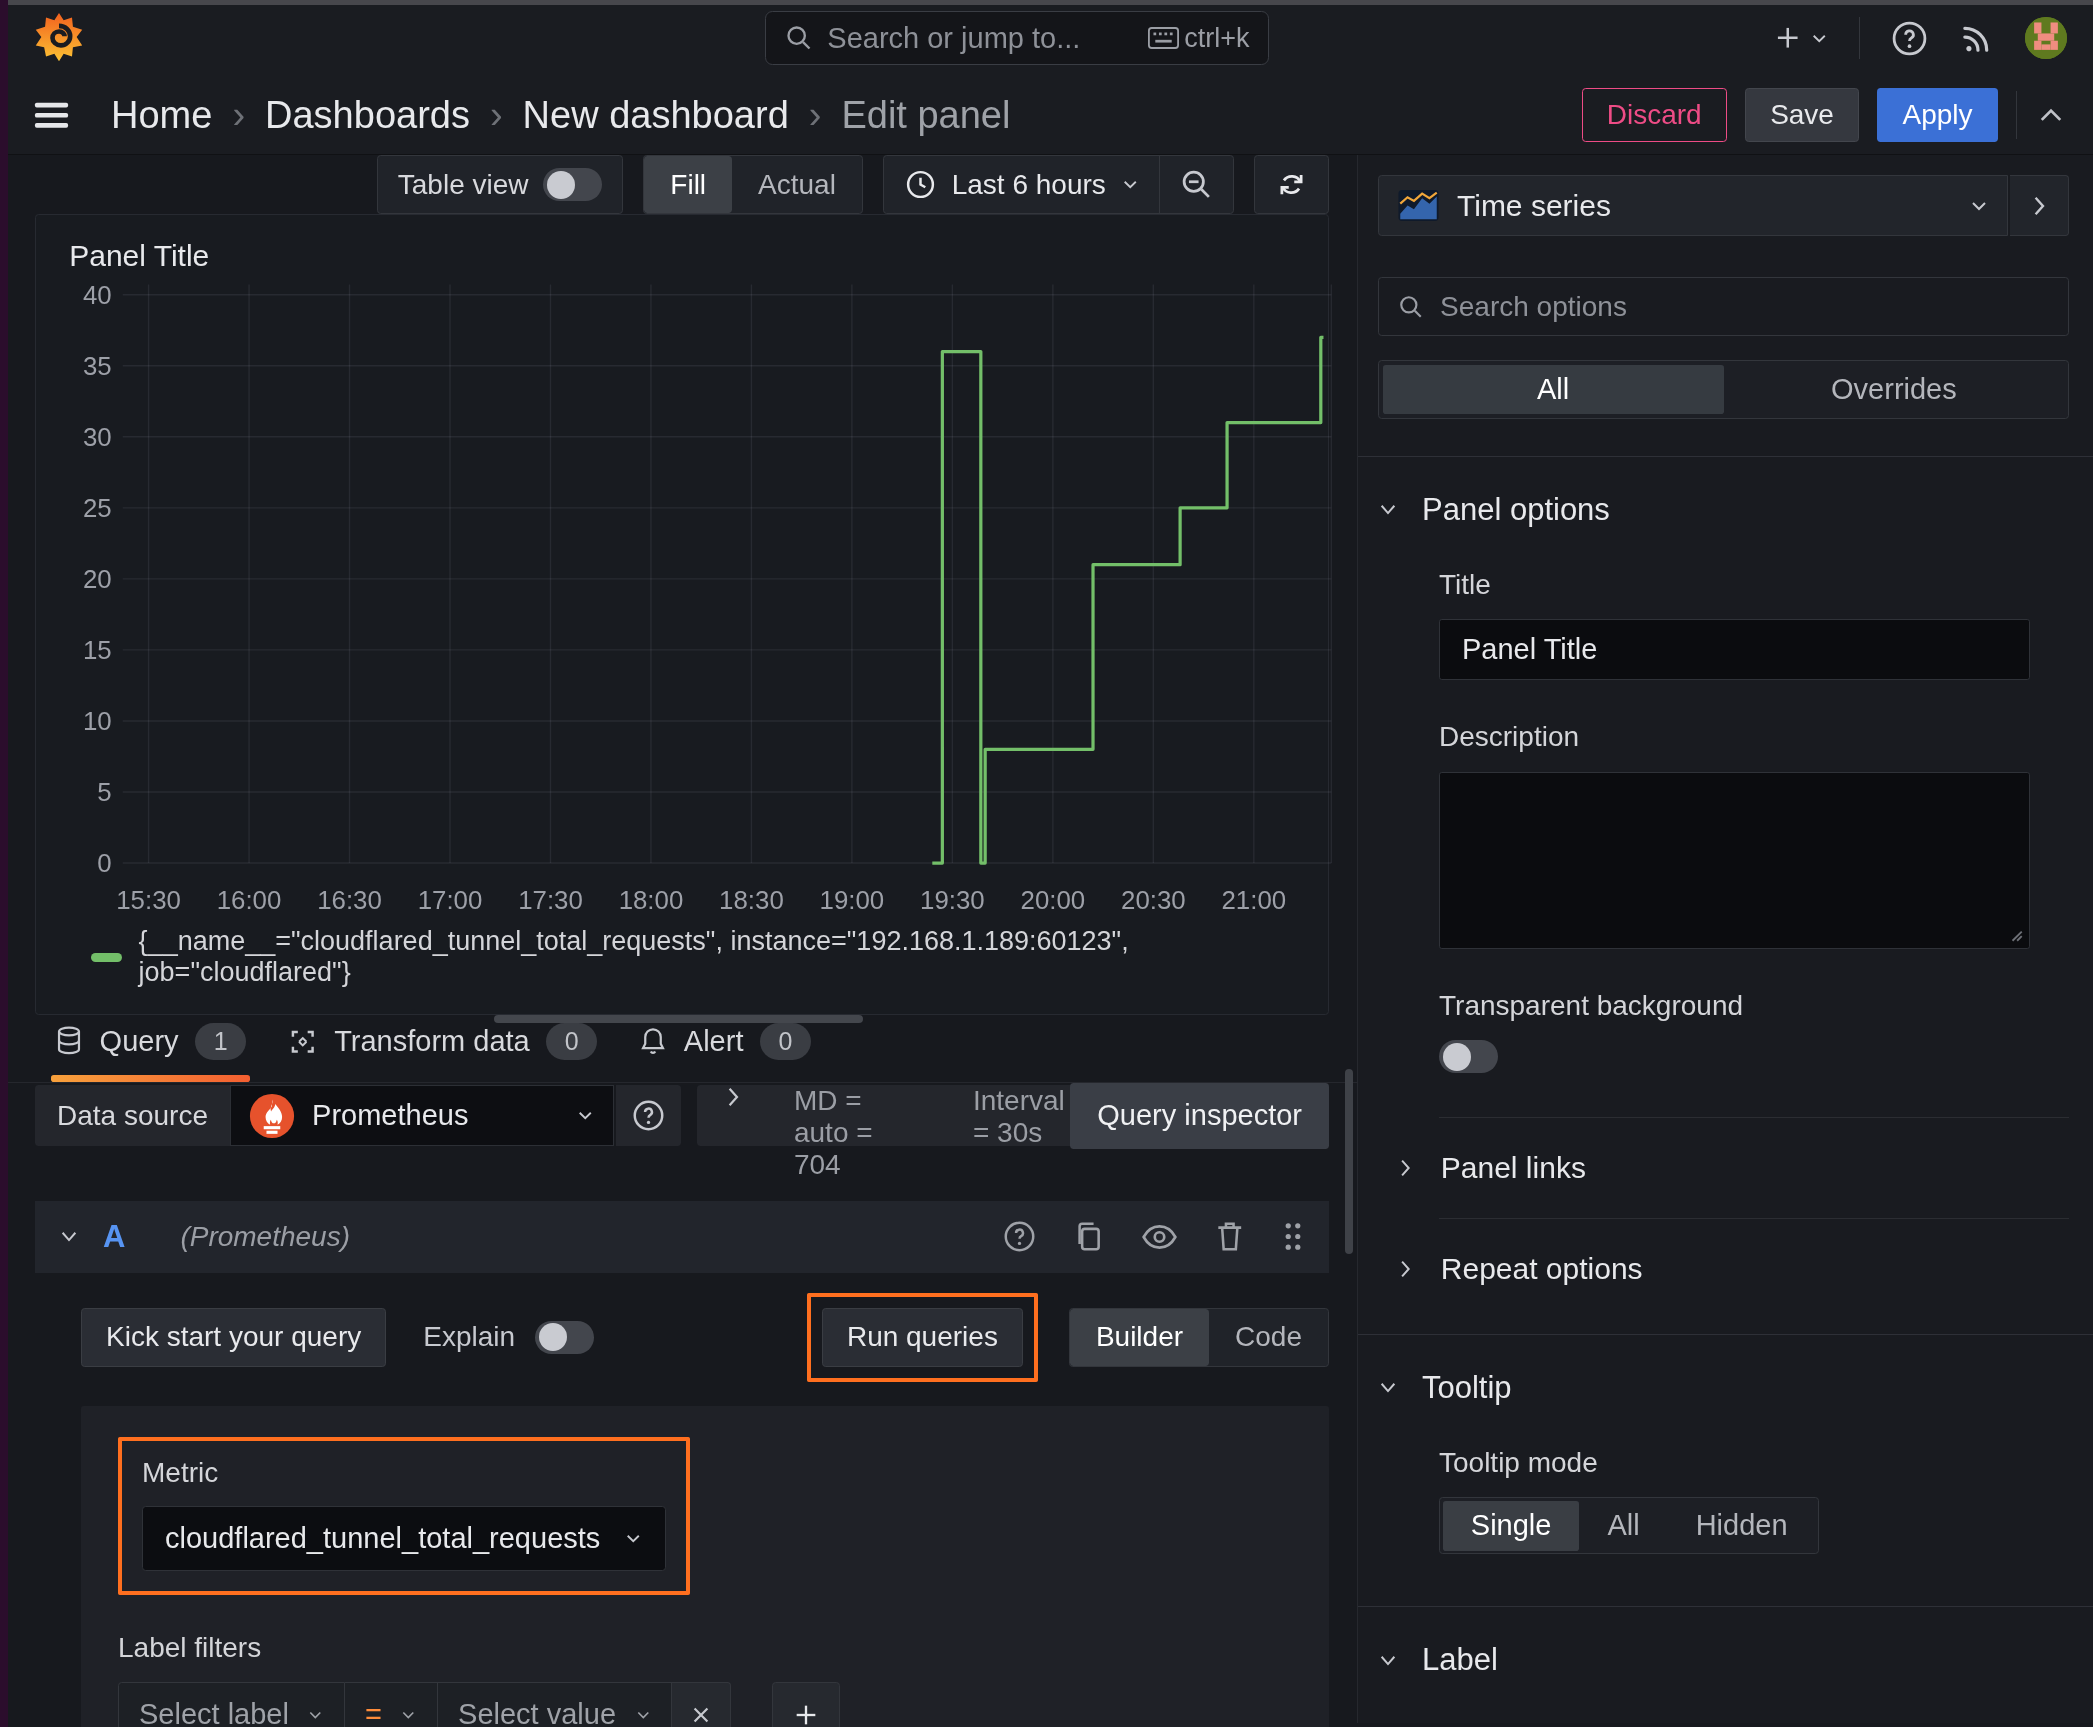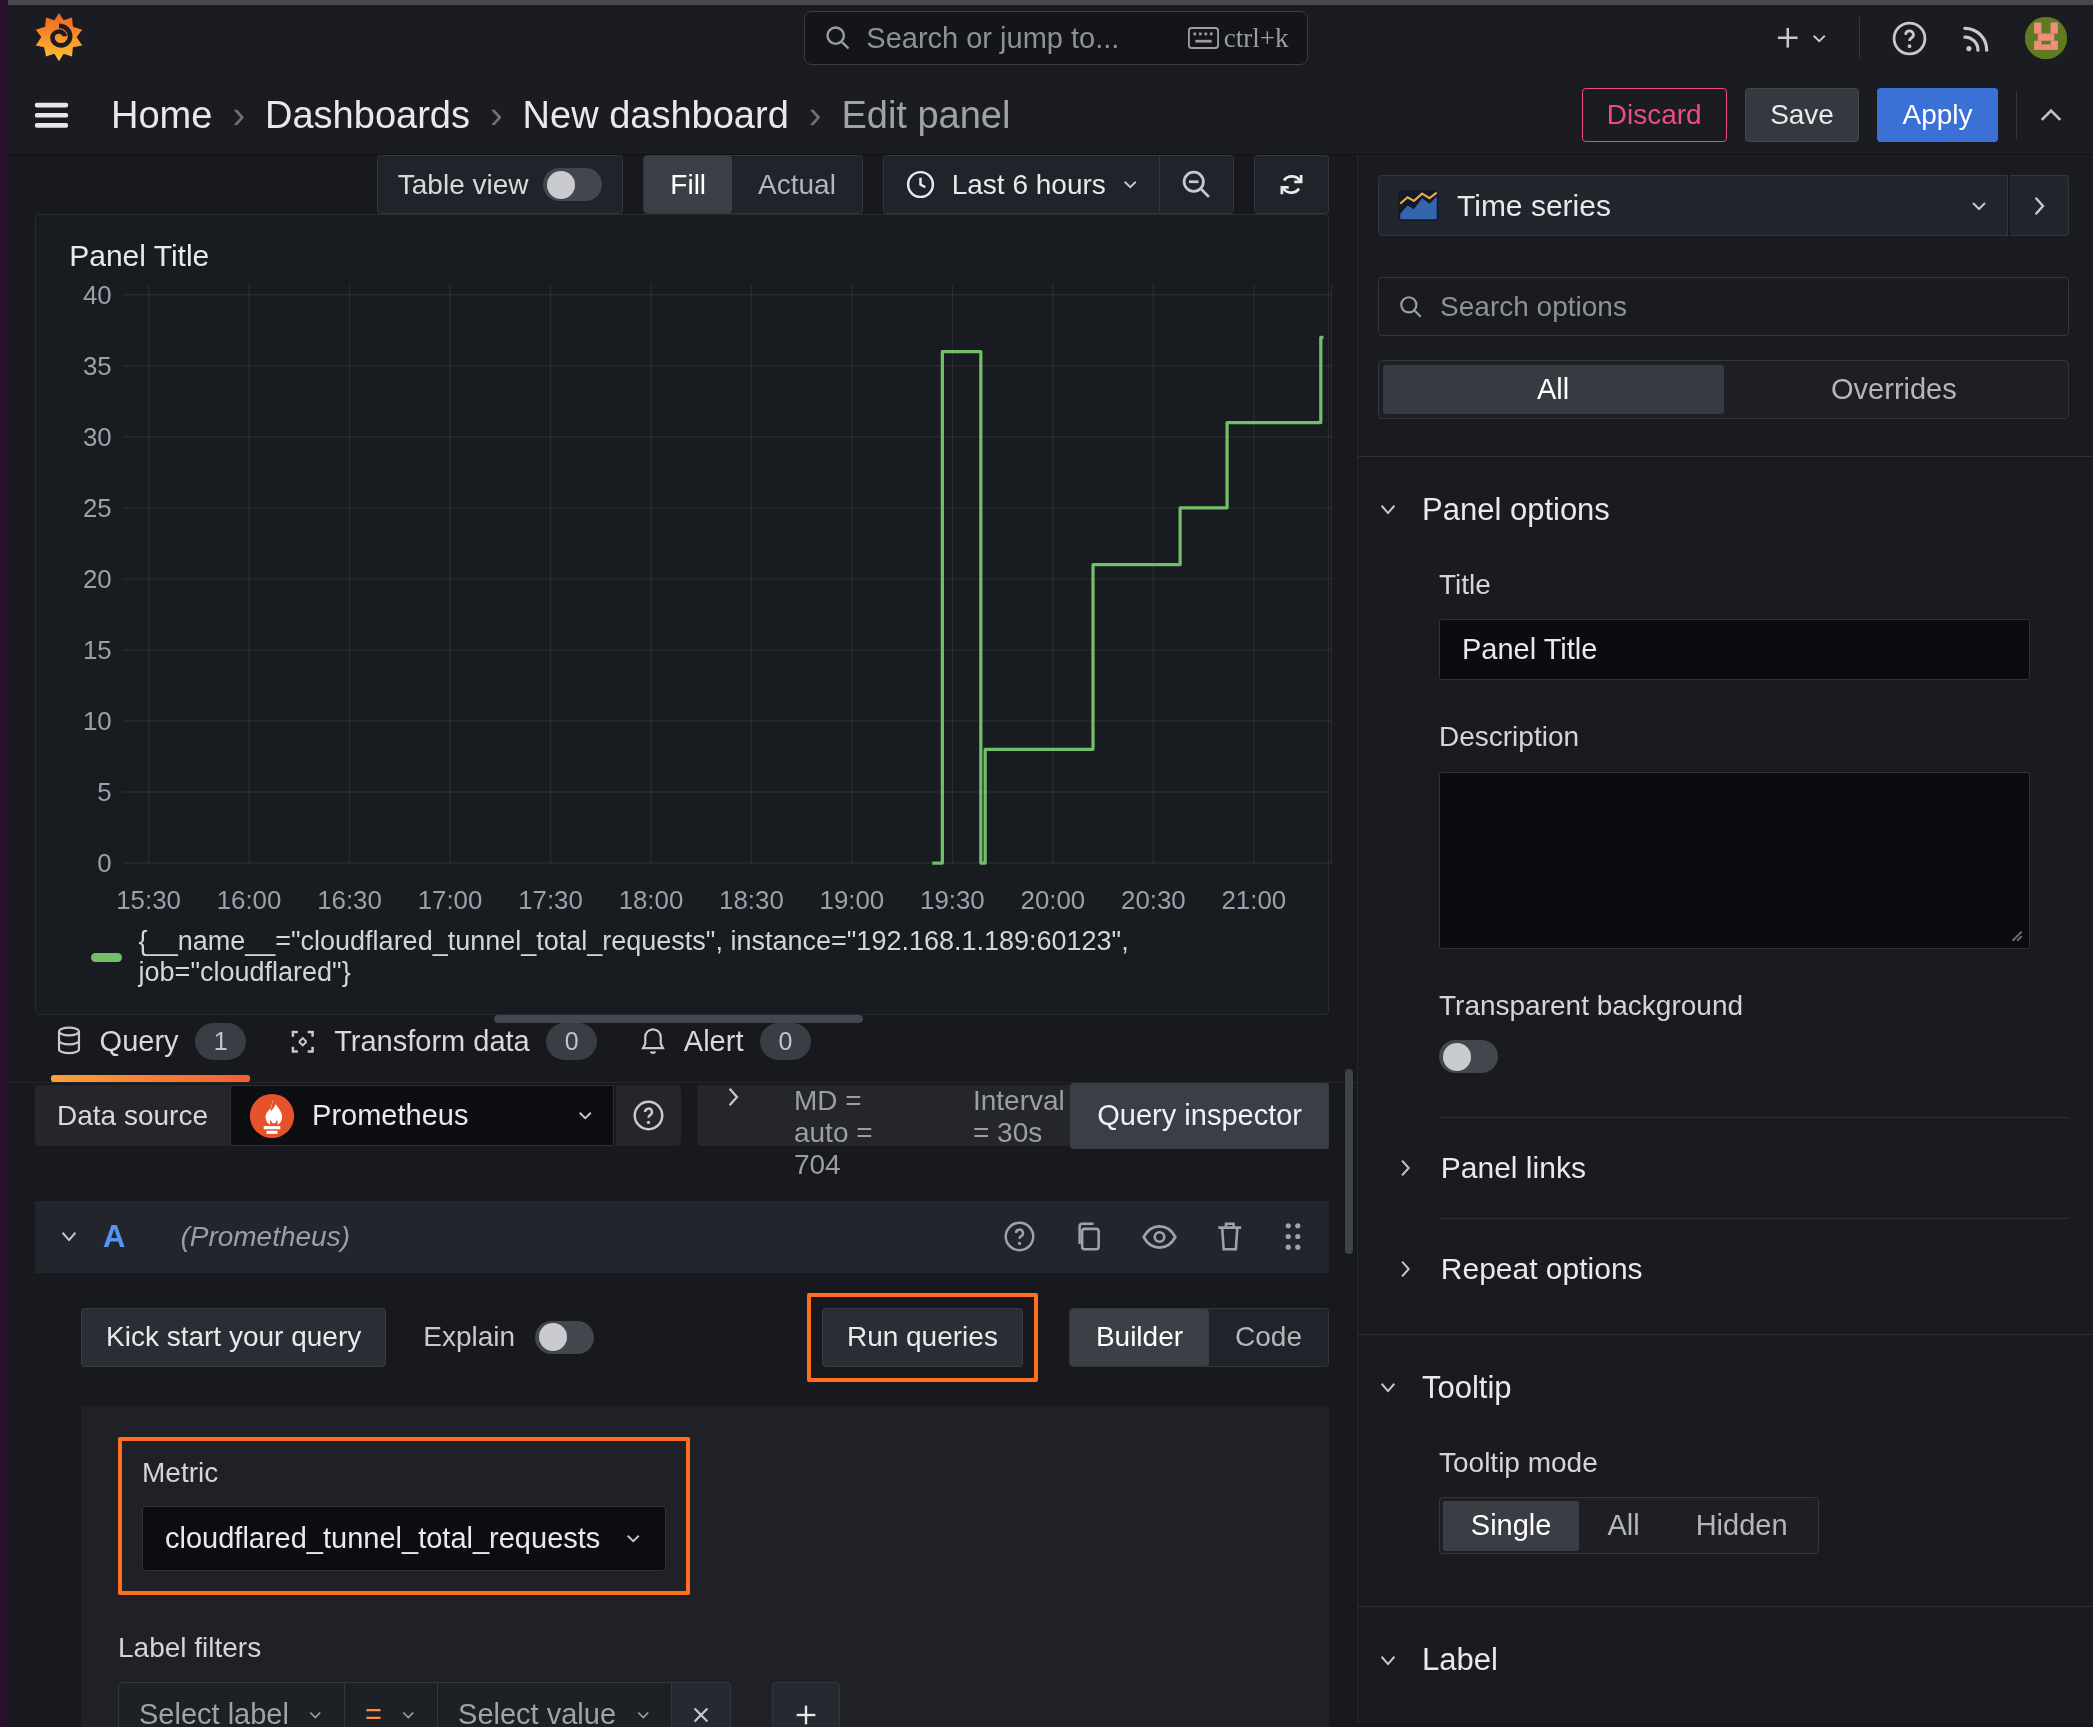--- a/index.html
+++ b/index.html
@@ -7,24 +7,24 @@
   body {
     font-family:"Liberation Sans","DejaVu Sans",sans-serif;
     background:#17191e; color:#d8d9dd; font-size:28px; position:relative;
   }
   .top-edge { position:absolute; top:0; left:0; width:2093px; height:4.6px; background:#47474c; z-index:60; }
   .left-edge { position:absolute; top:0; left:0; width:8.3px; height:1728px; background:#2b0d2c; z-index:60; }
 
   
   .topnav { height:76px; background:#1a1c21; display:flex; align-items:center; padding:0 26px 0 33px; position:relative; }
   .logo { width:52px; height:54px; display:block; }
-  .searchbox { position:absolute; left:804px; top:11px; width:504px; height:54px;
+  .searchbox { position:absolute; left:765px; top:11px; width:504px; height:54px;
     border:0.9px solid #3a3d44; border-radius:7.4px; background:#141519; display:flex; align-items:center; padding:0 18.5px; color:#8e9198; }
   .searchbox .ph { flex:1; margin-left:14.8px; font-size:29px; }
-  .kbd-hint { display:flex; align-items:center; gap:5px; color:#9b9ea5; font-size:27px;font-family:Liberation Serif, serif; }
+  .kbd-hint { display:flex; align-items:center; gap:5px; color:#9b9ea5; font-size:27px; }
   .topnav-right { margin-left:auto; display:flex; align-items:center; gap:31px; color:#c7c9cf; }
   .icon-btn { display:flex; align-items:center; gap:7.4px; cursor:pointer; color:#c7c9cf; background:none; border:none; }
   .vdiv { width:0.9px; height:42px; background:#33363c; }
   .avatar { width:42px; height:42px; border-radius:50%; overflow:hidden; background:#5a7a1e; display:block; }
 
   
   .crumb-bar { height:79px; display:flex; align-items:center; padding:0 28px 0 33px; background:#1a1c21; border-bottom:0.9px solid #101114; }
   .hamburger { margin-right:41px; color:#e6e7ea; }
   .crumbs { display:flex; align-items:center; gap:20px; font-size:38px; }
   .crumbs .c { color:#e8e9ec; cursor:pointer; }

